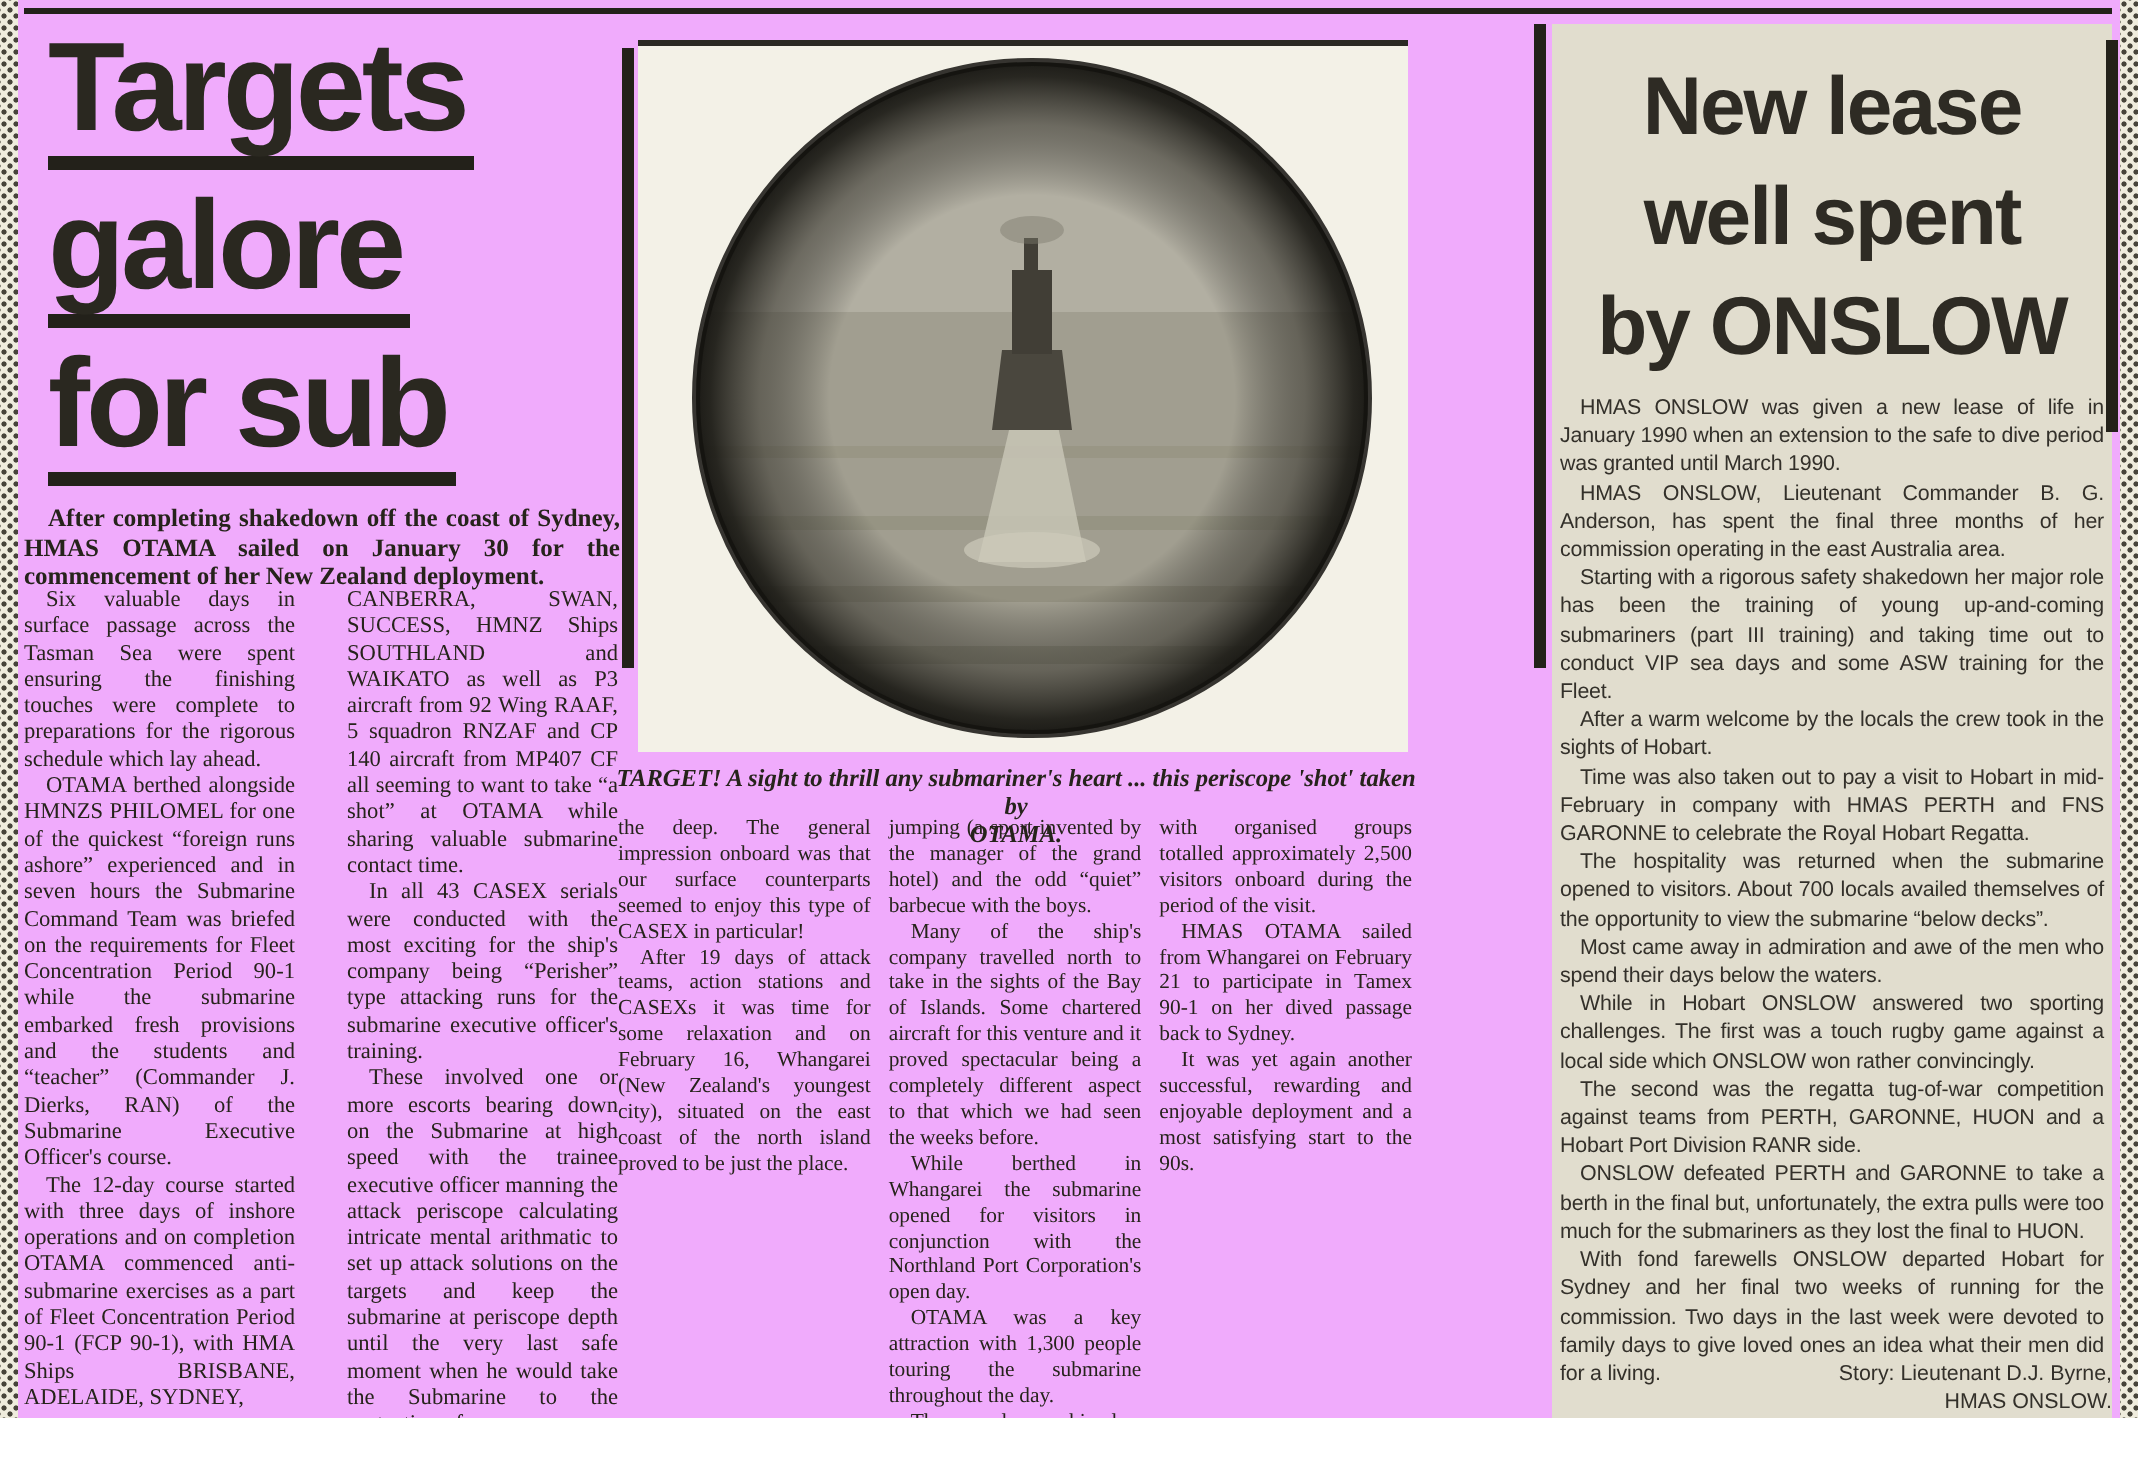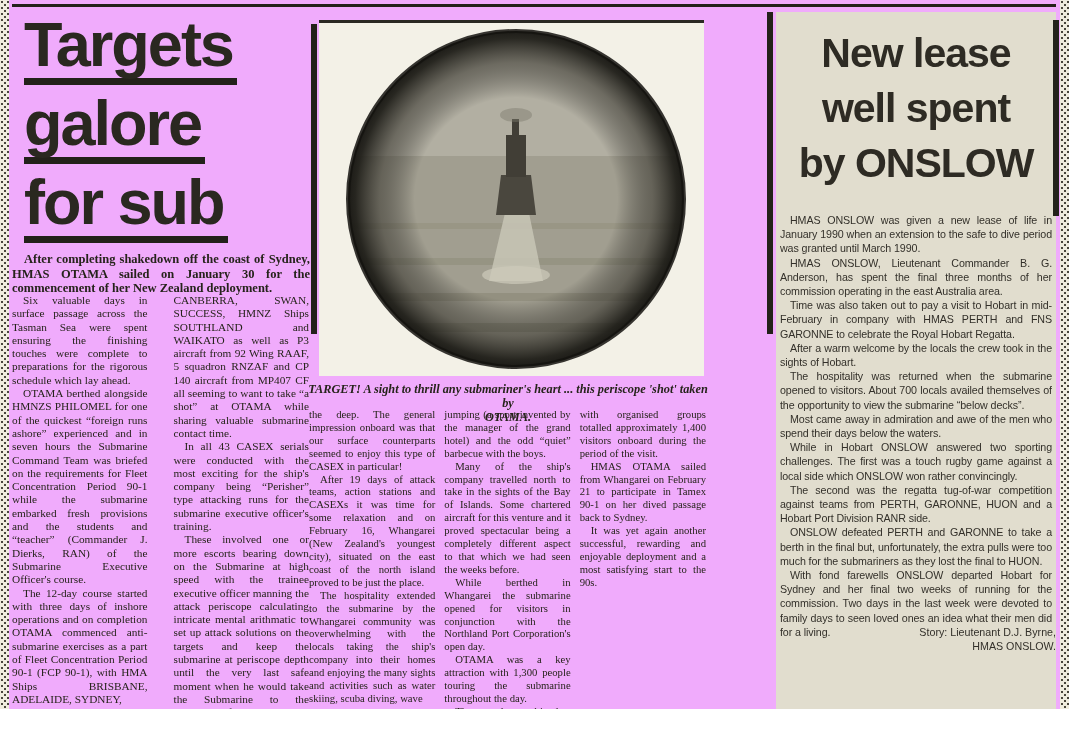--- a/index.html
+++ b/index.html
@@ -68,21 +68,21 @@
     background:#e1ddce;
     font-family:"Liberation Sans", sans-serif;
     color:#33302a;
   }
   #headline-right{margin:14px 2px 0 2px;text-align:center;}
   .rhl-line{
     font-family:"Liberation Sans", sans-serif;
     font-weight:bold;font-size:41px;line-height:55px;
     letter-spacing:-1px;color:#2e2b24;white-space:nowrap;
   }
-  #rbody{margin:22px 4px 0 4px;font-size:10.7px;line-height:14.2px;letter-spacing:-0.1px;}
+  #rbody{margin:6px 4px 0 4px;font-size:10.7px;line-height:14.2px;letter-spacing:-0.1px;}
   #rbody .para{text-indent:10px;}
   #byline{text-align:right;margin-top:-14.2px;font-size:10.7px;line-height:14.2px;}
 </style>
 </head>
 <body>
 
 <div id="page">
 
   <div id="top-rule"></div>
   <div id="vrule-a" class="vrule"></div>
@@ -146,53 +146,53 @@
 
   <div id="caption">
     <span>TARGET! A sight to thrill any submariner's heart ... this periscope 'shot' taken by</span><br>
     <span>OTAMA.</span>
   </div>
 
   <div id="cols345" class="colset">
     <div class="ncol cont">
         <div class="para">the deep. The general impression onboard was that our surface counterparts seemed to enjoy this type of CASEX in particular!</div>
         <div class="para">After 19 days of attack teams, action stations and CASEXs it was time for some relaxation and on February 16, Whangarei (New Zealand's youngest city), situated on the east coast of the north island proved to be just the place.</div>
-        <div class="para">The hospitality extended to the submarine by the Whangarei community was overwhelming with the locals taking the ship's company into their homes and enjoying the many sights and activities such as water skiing, scuba diving, wave</div>
       </div>
     <div class="ncol cont">
         <div class="para">jumping (a sport invented by the manager of the grand hotel) and the odd “quiet” barbecue with the boys.</div>
         <div class="para">Many of the ship's company travelled north to take in the sights of the Bay of Islands. Some chartered aircraft for this venture and it proved spectacular being a completely different aspect to that which we had seen the weeks before.</div>
         <div class="para">While berthed in Whangarei the submarine opened for visitors in conjunction with the Northland Port Corporation's open day.</div>
         <div class="para">OTAMA was a key attraction with 1,300 people touring the submarine throughout the day.</div>
         <div class="para">The open day combined</div>
       </div>
     <div class="ncol cont">
-        <div class="para">with organised groups totalled approximately 1,400 visitors onboard during the period of the visit.</div>
+        <div class="para">with organised groups totalled approximately 2,500 visitors onboard during the period of the visit.</div>
         <div class="para">HMAS OTAMA sailed from Whangarei on February 21 to participate in Tamex 90-1 on her dived passage back to Sydney.</div>
         <div class="para">It was yet again another successful, rewarding and enjoyable deployment and a most satisfying start to the 90s.</div>
       </div>
   </div>
 
   <div id="right-panel">
     <div id="headline-right">
         <div class="rhl-line">New lease</div>
         <div class="rhl-line">well spent</div>
         <div class="rhl-line">by ONSLOW</div>
       </div>
     <div id="rbody">
         <div class="para">HMAS ONSLOW was given a new lease of life in January 1990 when an extension to the safe to dive period was granted until March 1990.</div>
         <div class="para">HMAS ONSLOW, Lieutenant Commander B. G. Anderson, has spent the final three months of her commission operating in the east Australia area.</div>
+        <div class="para">Starting with a rigorous safety shakedown her major role has been the training of young up-and-coming submariners (part III training) and taking time out to conduct VIP sea days and some ASW training for the Fleet.</div>
+        <div class="para">After a warm welcome by the locals the crew took in the sights of Hobart.</div>
         <div class="para">Time was also taken out to pay a visit to Hobart in mid-February in company with HMAS PERTH and FNS GARONNE to celebrate the Royal Hobart Regatta.</div>
-        <div class="para">After a warm welcome by the locals the crew took in the sights of Hobart.</div>
         <div class="para">The hospitality was returned when the submarine opened to visitors. About 700 locals availed themselves of the opportunity to view the submarine “below decks”.</div>
         <div class="para">Most came away in admiration and awe of the men who spend their days below the waters.</div>
         <div class="para">While in Hobart ONSLOW answered two sporting challenges. The first was a touch rugby game against a local side which ONSLOW won rather convincingly.</div>
         <div class="para">The second was the regatta tug-of-war competition against teams from PERTH, GARONNE, HUON and a Hobart Port Division RANR side.</div>
         <div class="para">ONSLOW defeated PERTH and GARONNE to take a berth in the final but, unfortunately, the extra pulls were too much for the submariners as they lost the final to HUON.</div>
-        <div class="para">With fond farewells ONSLOW departed Hobart for Sydney and her final two weeks of running for the commission. Two days in the last week were devoted to family days to seen loved ones an idea what their men did for a living.</div>
+        <div class="para">With fond farewells ONSLOW departed Hobart for Sydney and her final two weeks of running for the commission. Two days in the last week were devoted to family days to give loved ones an idea what their men did for a living.</div>
       </div>
     <div id="byline">
       <span>Story: Lieutenant D.J. Byrne,</span><br>
       <span>HMAS ONSLOW.</span>
     </div>
   </div>
 
   <div id="checker-left" class="checker"></div>
   <div id="checker-right" class="checker"></div>
   <div id="checker-bottom" class="checker"></div>

